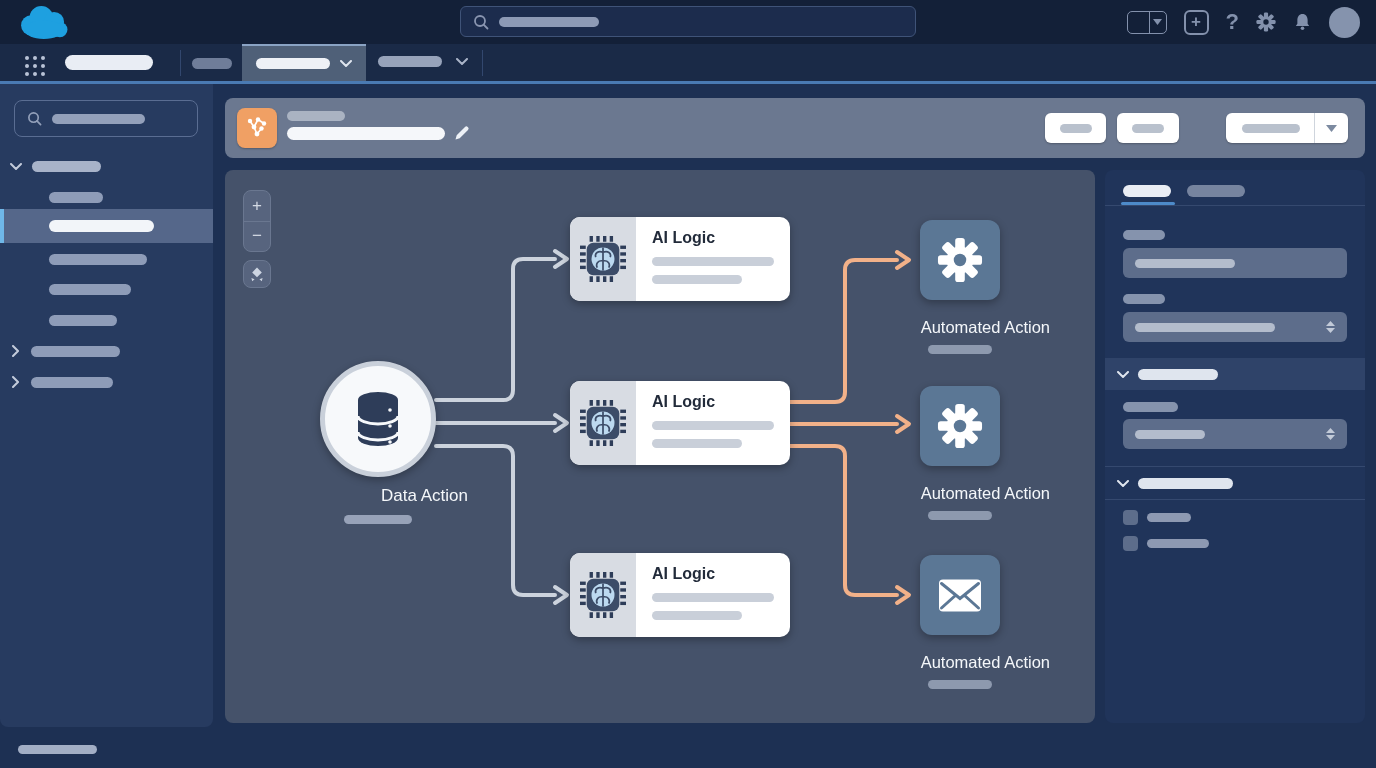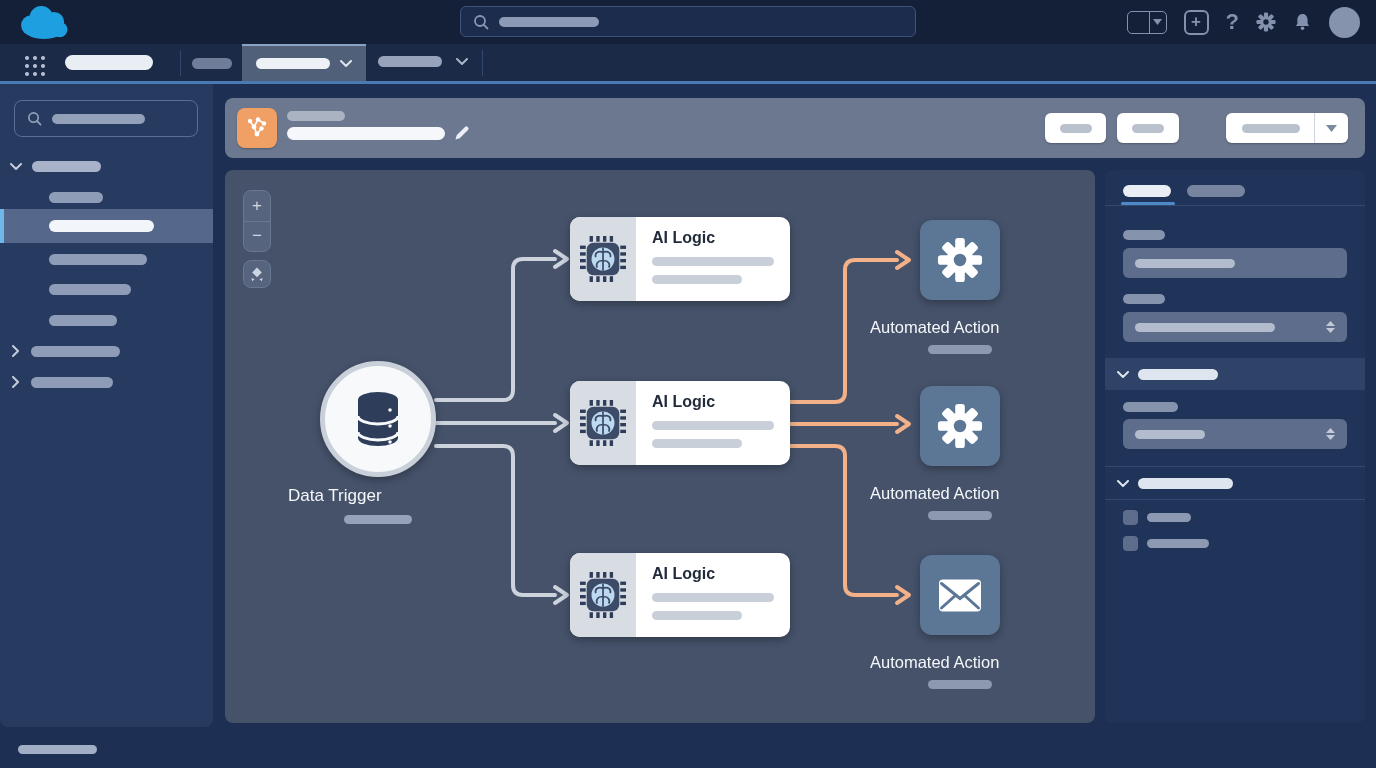--- a/index.html
+++ b/index.html
@@ -58,21 +58,21 @@
   .trigger-circle{position:absolute;left:95px;top:191px;width:116px;height:116px;border-radius:50%;
     background:#f7f9fb;border:5px solid #c9d0da;box-shadow:0 3px 8px rgba(0,0,0,.3);
     display:flex;align-items:center;justify-content:center;}
   .ailogic{position:absolute;left:345px;width:220px;height:84px;background:#fff;border-radius:10px;
     box-shadow:0 3px 8px rgba(0,0,0,.3);display:flex;overflow:hidden;}
   .aiicon{width:66px;height:84px;background:#d8dce3;display:flex;align-items:center;justify-content:center;}
   .aibody{flex:1;padding:12px 16px 0 16px;}
   .aititle{font-size:16px;font-weight:600;color:#222b3a;}
   .actionnode{position:absolute;left:695px;width:80px;height:80px;background:#5b7795;border-radius:12px;
     box-shadow:0 3px 8px rgba(0,0,0,.3);display:flex;align-items:center;justify-content:center;}
-  .nodelabel{position:absolute;color:#f4f7fa;font-size:16.5px;text-align:left;}
+  .nodelabel{position:absolute;color:#f4f7fa;font-size:16.5px;text-align:right;}
 
   
   .rpanel{position:absolute;left:1105px;top:170px;width:260px;height:553px;background:#20345a;
     border-radius:8px;}
   .field{position:absolute;left:18px;width:224px;height:30px;background:#5d6d8b;border-radius:6px;
     display:flex;align-items:center;padding:0 12px;}
   .band{position:absolute;left:0;width:260px;height:32px;background:#2f4369;display:flex;
     align-items:center;padding:0 12px;gap:9px;}
   .hairline{position:absolute;left:0;width:260px;height:1px;background:#35496f;}
   .checkbox{width:15px;height:15px;border-radius:4px;background:#5d6d8b;}
@@ -294,21 +294,21 @@
 
     <div class="trigger-circle">
       <svg width="46" height="58" viewBox="0 0 46 58">
         <path d="M3 10 a20 8 0 0 1 40 0 v38 a20 8 0 0 1 -40 0 z" fill="#2e3d59"></path>
         <path d="M3 26 a20 8 0 0 0 40 0 M3 42 a20 8 0 0 0 40 0" stroke="#f7f9fb" stroke-width="3" fill="none"></path>
         <circle cx="35" cy="20" r="1.8" fill="#f7f9fb"></circle>
         <circle cx="35" cy="36" r="1.8" fill="#f7f9fb"></circle>
         <circle cx="35" cy="52" r="1.8" fill="#f7f9fb"></circle>
       </svg>
     </div>
-    <div class="nodelabel" style="left:63px;top:316px;width:180px;font-size:17px;">Data Trigger</div>
+    <div class="nodelabel" style="left:63px;top:316px;width:180px;font-size:17px;">Data Action</div>
     <span class="abs pill" style="left:119px;top:345px;width:68px;height:9px;background:#97a2b8;"></span>
 
     <div class="ailogic" style="top:47px;">
       <div class="aiicon">
         <svg width="46" height="46" viewBox="0 0 48 48">
           <g fill="#2e3d59">
             <rect x="10" y="0" width="3.5" height="6"></rect>
               <rect x="17" y="0" width="3.5" height="6"></rect>
               <rect x="24" y="0" width="3.5" height="6"></rect>
               <rect x="31" y="0" width="3.5" height="6"></rect>

